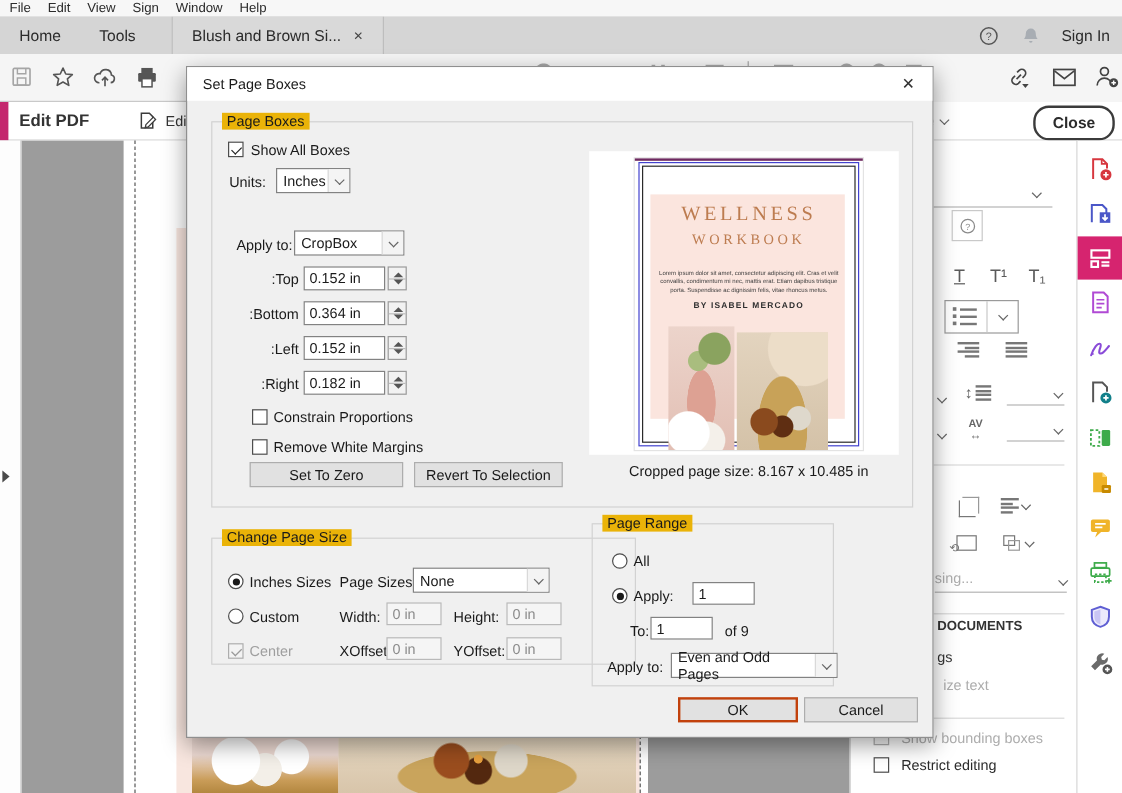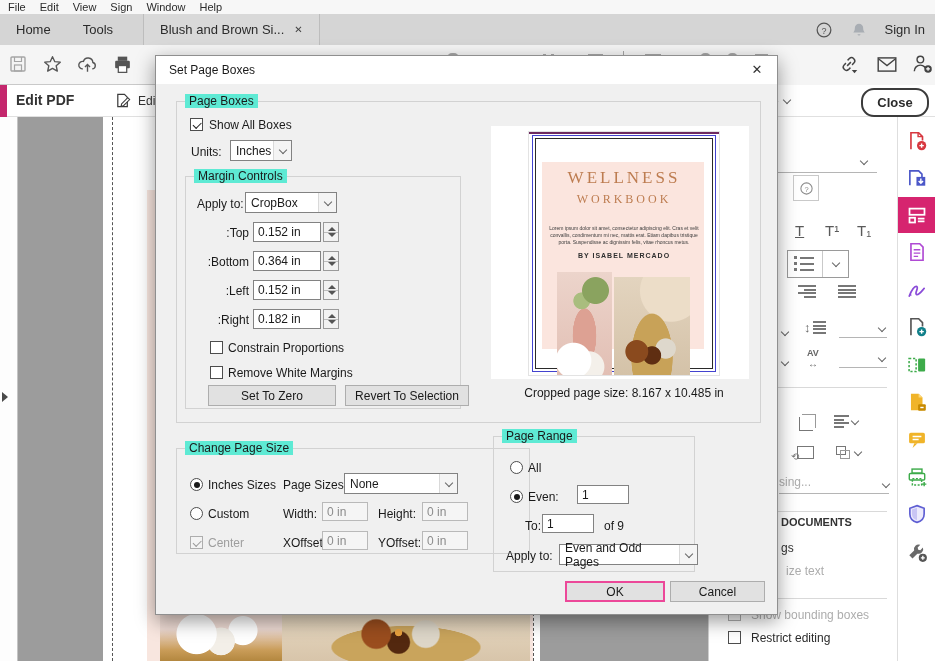--- a/index.html
+++ b/index.html
@@ -70,23 +70,23 @@
   .wlabel.dis{color:#9e9e9e;}
   .combo{position:absolute;background:#fff;border:1px solid #828282;box-sizing:border-box;display:flex;align-items:center;font-size:12px;padding-left:5px;}
   .combo .cwrap{margin-left:auto;width:17px;height:100%;display:flex;align-items:center;justify-content:center;border-left:1px solid #d9d9d9;background:#f4f4f4;}
   .wfield{position:absolute;border:1px solid #828282;background:#fff;font-size:12px;font-family:"Liberation Sans",sans-serif;padding:0 4px;box-sizing:border-box;color:#1a1a1a;}
   .wfield.dis{border-color:#b9b9b9;background:#f5f5f5;color:#8c8c8c;}
   .spin{position:absolute;width:16px;border:1px solid #9a9a9a;background:#f2f2f2;box-sizing:border-box;}
   .spin::before{content:"";position:absolute;left:4px;top:4px;width:0;height:0;border-left:4px solid transparent;border-right:4px solid transparent;border-bottom:4px solid #555;}
   .spin::after{content:"";position:absolute;left:4px;bottom:4px;width:0;height:0;border-left:4px solid transparent;border-right:4px solid transparent;border-top:4px solid #555;}
   .spin .mid{position:absolute;left:0;right:0;top:50%;border-top:1px solid #bdbdbd;}
   .wbtn{position:absolute;background:#e1e1e1;border:1px solid #adadad;font-size:12px;color:#1a1a1a;display:flex;align-items:center;justify-content:center;box-sizing:border-box;}
-  .wbtn.focus{border:2px solid #ec4899;}
+  .wbtn.focus{border:2px solid #c2410c;}
   .grp{position:absolute;border:1px solid #d2d2d2;box-sizing:border-box;}
-  .leg{position:absolute;top:-8px;left:8px;background:#5eead4;padding:0 4px;font-size:12px;color:#1a1a1a;white-space:nowrap;}
+  .leg{position:absolute;top:-8px;left:8px;background:#eab308;padding:0 4px;font-size:12px;color:#1a1a1a;white-space:nowrap;}
   
   #dialog{left:155px;top:55px;width:623px;height:560px;background:#f0f0f0;border:1px solid #8f8f8f;box-shadow:0 6px 18px rgba(0,0,0,.4);box-sizing:border-box;z-index:50;}
   #dlg-titlebar{position:absolute;left:0;top:0;right:0;height:28px;background:#fff;}
   #dlg-title{position:absolute;left:13px;top:7px;font-size:12px;color:#1a1a1a;}
   #dlg-close{position:absolute;right:12px;top:6px;font-size:13px;color:#333;width:16px;text-align:center;}
   
   #pv-page{position:absolute;left:373px;top:76px;width:190px;height:243px;background:#fff;box-shadow:0 0 0 1px #e3e3e3;}
   #pv-purple{position:absolute;left:0;top:0;right:0;height:2px;background:#6e2a60;}
   #pv-blue{position:absolute;left:3px;top:3px;right:3px;bottom:3px;border:1px solid #4343cf;}
   #pv-black{position:absolute;left:6px;top:6px;right:6px;bottom:6px;border:1px solid #2a2a2a;}
@@ -385,23 +385,20 @@
     <div class="cb checked" style="left:34px;top:62px"></div>
     <div class="wlabel" style="left:53px;top:62px">Show All Boxes</div>
     <div class="wlabel" style="left:35px;top:89px">Units:</div>
     <div class="combo" style="left:74px;top:84px;width:62px;height:21px">
       <span>Inches</span>
       <span class="cwrap">
           <span class="car"></span>
         </span>
     </div>
 
-    <div class="grp" style="left:29px;top:120px;width:276px;height:233px">
-      <div class="leg">Margin Controls</div>
-    </div>
     <div class="wlabel" style="left:41px;top:141px">Apply to:</div>
     <div class="combo" style="left:89px;top:136px;width:92px;height:21px">
       <span>CropBox</span>
       <span class="cwrap">
           <span class="car"></span>
         </span>
     </div>
 
     <div class="wlabel" style="left:93px;top:170px;width:0;direction:rtl">Top:</div>
     <input class="wfield" style="left: 97px; top: 166px; width: 68px; height: 20px;" readonly="" value="0.152 in">
@@ -475,21 +472,21 @@
     <input class="wfield dis" style="left: 166px; top: 475px; width: 46px; height: 19px;" readonly="" value="0 in">
     <div class="wlabel" style="left:222px;top:480px">YOffset:</div>
     <input class="wfield dis" style="left: 266px; top: 475px; width: 46px; height: 19px;" readonly="" value="0 in">
 
     <div class="grp" style="left:337px;top:380px;width:202px;height:136px">
       <div class="leg">Page Range</div>
     </div>
     <div class="rad" style="left:354px;top:405px"></div>
     <div class="wlabel" style="left:372px;top:405px">All</div>
     <div class="rad sel" style="left:354px;top:434px"></div>
-    <div class="wlabel" style="left:372px;top:434px">Even:</div>
+    <div class="wlabel" style="left:372px;top:434px">Apply:</div>
     <input class="wfield" style="left: 421px; top: 429px; width: 52px; height: 19px;" readonly="" value="1">
     <div class="wlabel" style="left:369px;top:463px">To:</div>
     <input class="wfield" style="left: 386px; top: 458px; width: 52px; height: 19px;" readonly="" value="1">
     <div class="wlabel" style="left:448px;top:463px">of 9</div>
     <div class="wlabel" style="left:350px;top:493px">Apply to:</div>
     <div class="combo" style="left:403px;top:488px;width:139px;height:21px">
       <span>Even and Odd Pages</span>
       <span class="cwrap">
           <span class="car"></span>
         </span>

